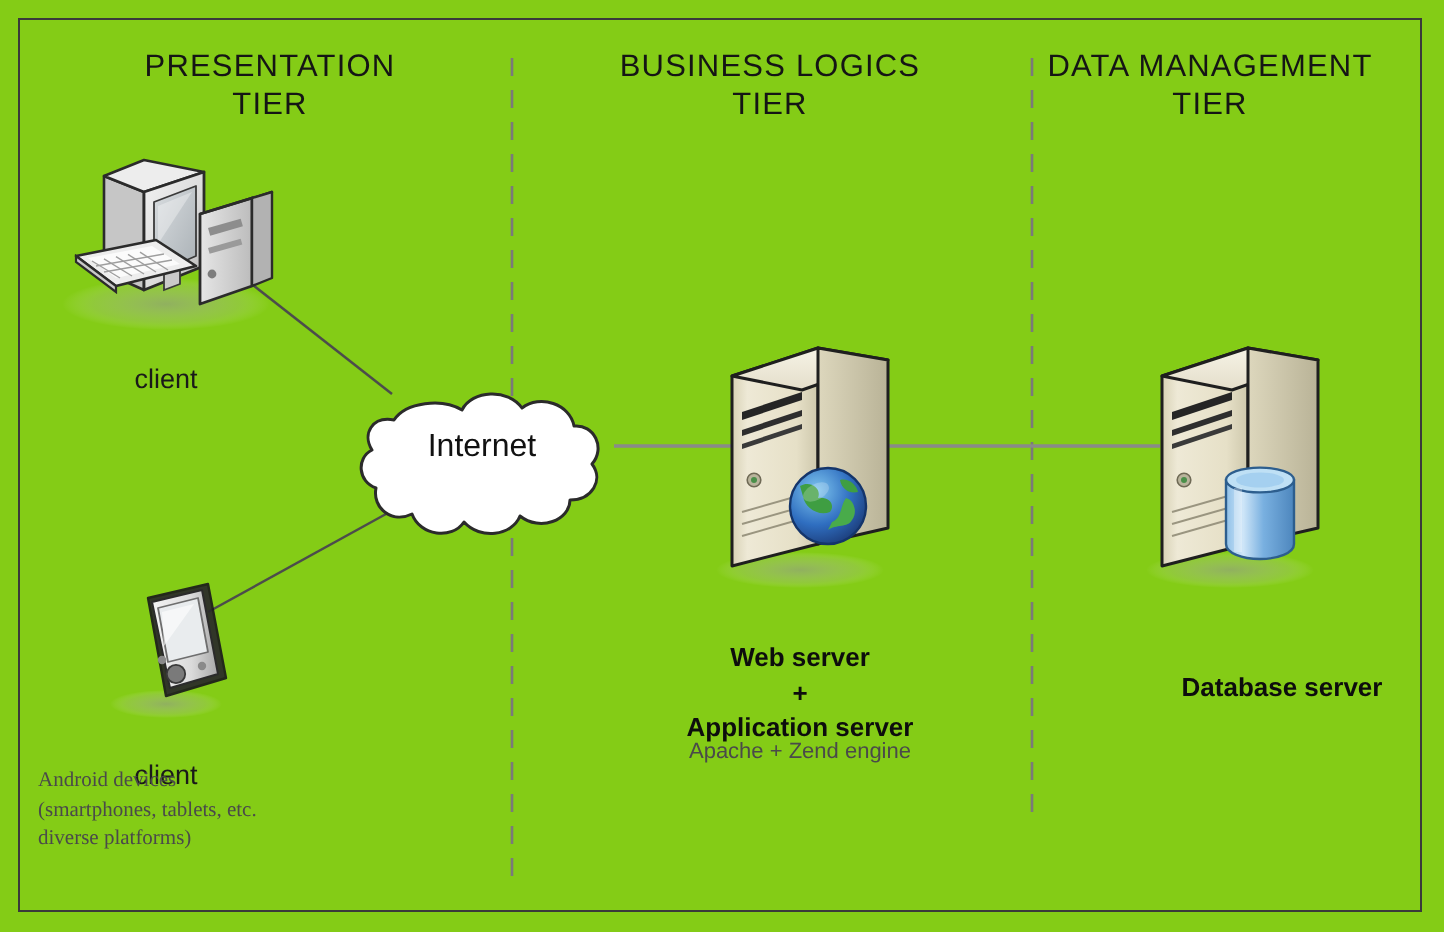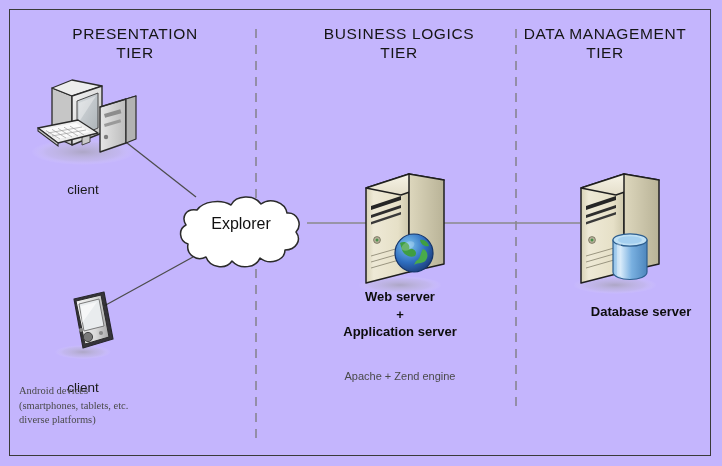--- a/index.html
+++ b/index.html
@@ -9,21 +9,21 @@
     background: #ffffff;
   }
   body {
     font-family: "Liberation Sans", sans-serif;
     -webkit-font-smoothing: antialiased;
   }
   #canvas {
     position: relative;
     width: 722px;
     height: 466px;
-    background: #c4b5fd;
+    background: #84cc16;
     overflow: hidden;
   }
   .frame {
     position: absolute;
     left: 9px;
     top: 9px;
     width: 702px;
     height: 447px;
     border: 1.4px solid #3a3a3a;
     box-sizing: border-box;
@@ -59,20 +59,21 @@
     text-align: center;
     color: #1a1a1a;
     margin-top: 18px;
   }
   .node-label-bold {
     font-size: 13px;
     font-weight: bold;
     line-height: 17.5px;
     text-align: center;
     color: #0d0d0d;
+    margin-top: 32px;
   }
   .desc {
     font-size: 10.5px;
     line-height: 14.5px;
     color: #4a4a4a;
     text-align: left;
   }
   .desc-c {
     font-size: 11px;
     line-height: 14.5px;
@@ -261,35 +262,35 @@
       <path d="M613,240 L613,272 C613,276.5 621,279.5 630,279.5 C639,279.5 647,276.5 647,272 L647,240 Z" fill="url(#gCyl)" stroke="#2d5e8e" stroke-width="1.2"></path>
       <ellipse cx="630" cy="240" rx="17" ry="6.2" fill="#bfe0f5" stroke="#2d5e8e" stroke-width="1.2"></ellipse>
       <ellipse cx="630" cy="240" rx="12" ry="3.8" fill="#9ccbed" opacity="0.75"></ellipse>
       <rect x="617" y="244" width="4" height="32" fill="#ffffff" opacity="0.3"></rect>
     </g>
   </svg>
 
   <div class="txt tier-title" style="left:40px; top:24px; width:190px;">PRESENTATION
 TIER</div>
 
-  <div class="txt tier-title" style="left:304px; top:24px; width:190px;">BUSINESS LOGICS
+  <div class="txt tier-title" style="left:290px; top:24px; width:190px;">BUSINESS LOGICS
 TIER</div>
 
 
   <div class="txt tier-title" style="left:510px; top:24px; width:190px;">DATA MANAGEMENT
 TIER</div>
 
   <div class="txt node-label" style="left:13px; top:164px; width:140px;">client</div>
 
   <div class="txt node-label" style="left:13px; top:362px; width:140px;">client</div>
   <div class="txt desc" style="left:19px; top:384px; width:200px;font-family:Liberation Serif, serif;">Android devices
 (smartphones, tablets, etc.
 diverse platforms)</div>
 
-  <div class="txt cloud-label" style="left:191px; top:215px; width:100px;">Explorer</div>
+  <div class="txt cloud-label" style="left:191px; top:215px; width:100px;">Internet</div>
 
   <div class="txt node-label-bold" style="left:305px; top:288px; width:190px;">Web server
 +
 Application server</div>
   <div class="txt desc-c" style="left:305px; top:369px; width:190px;">Apache + Zend engine</div>
 
   <div class="txt node-label-bold" style="left:546px; top:303px; width:190px;">Database server</div>
 
 </div>
 

